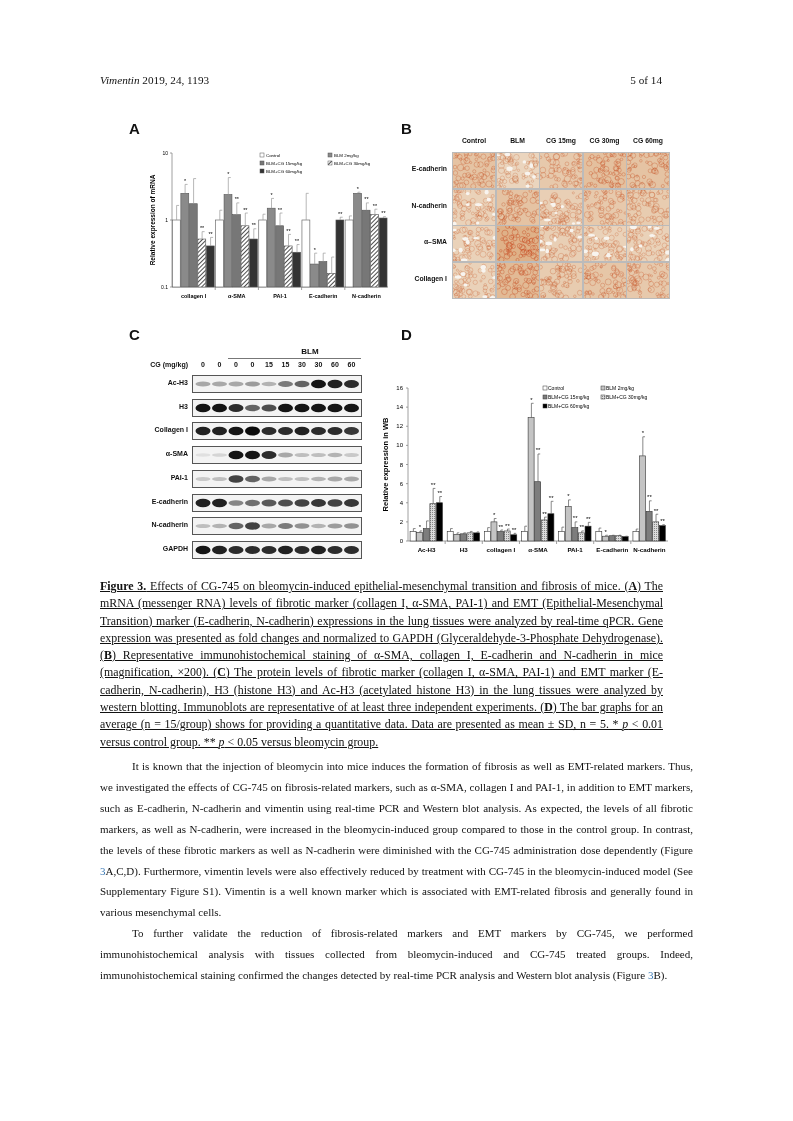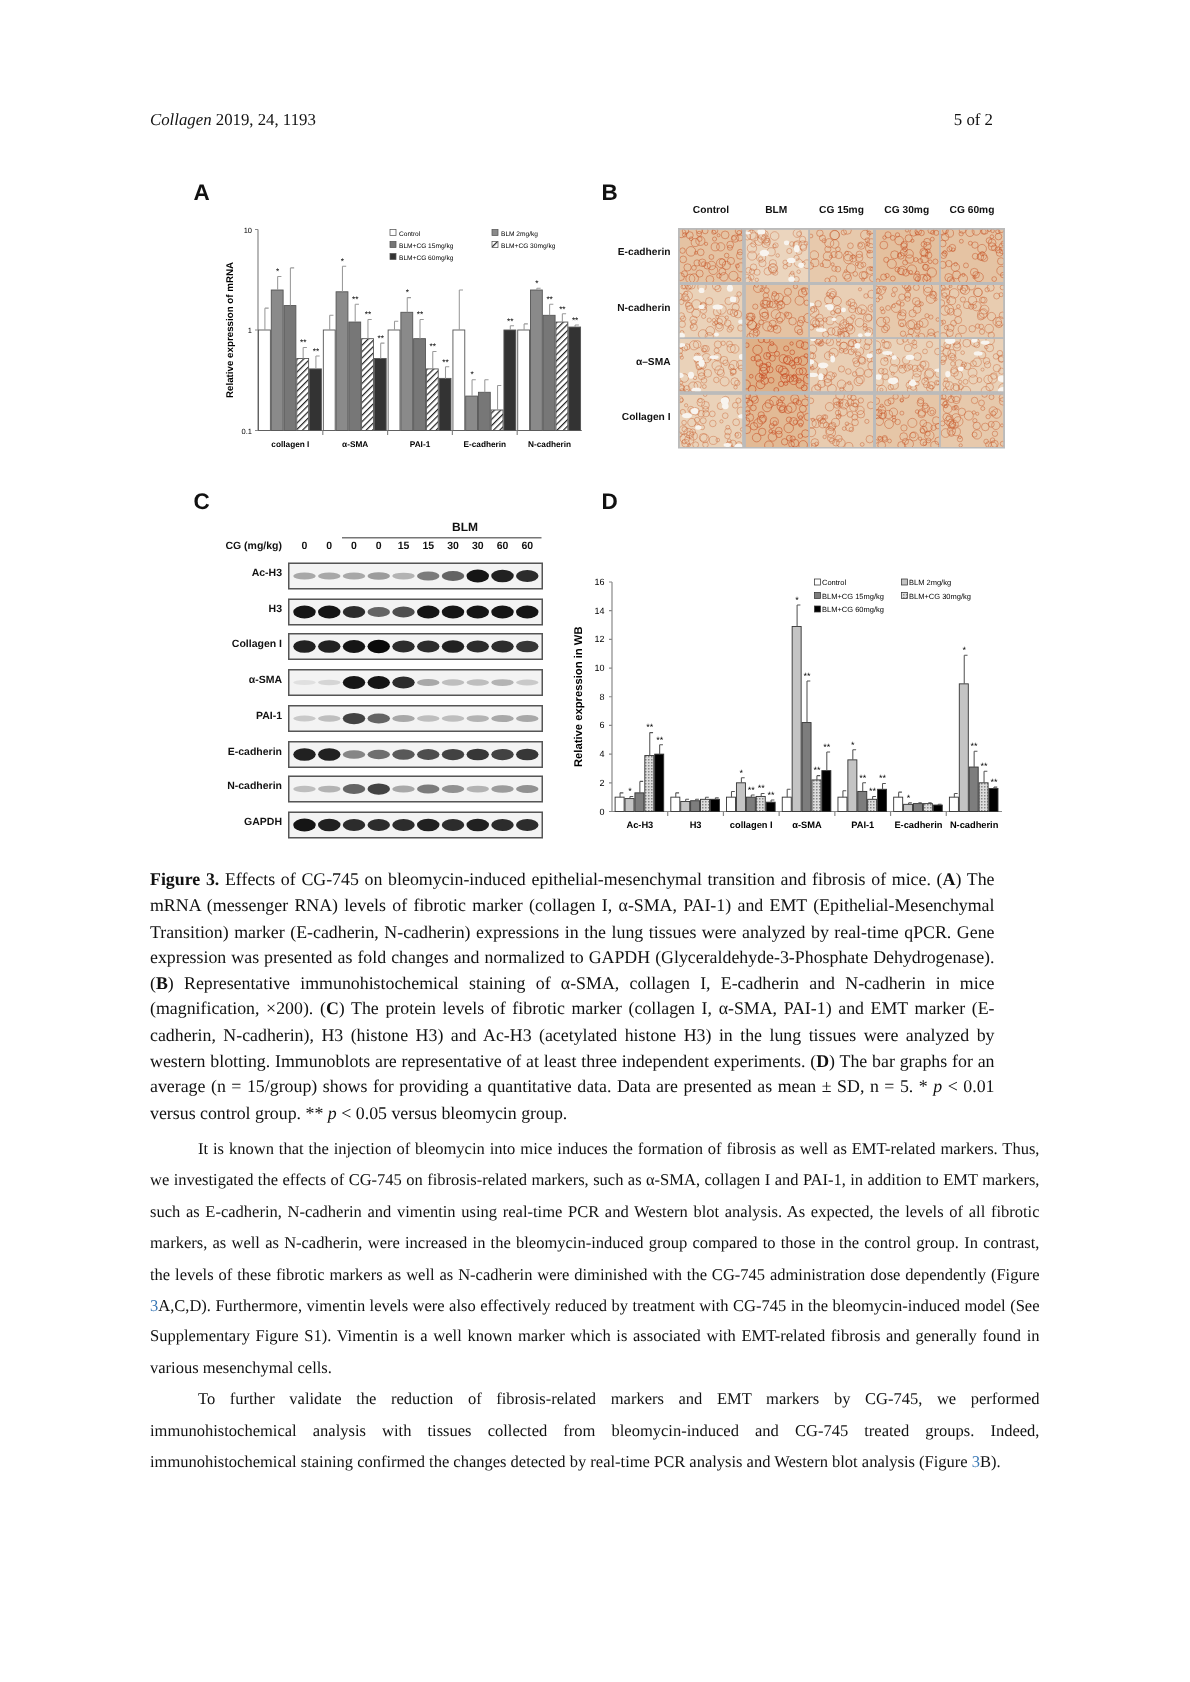--- a/index.html
+++ b/index.html
@@ -3,43 +3,43 @@
 <meta charset="utf-8">
 <style>
   html,body{margin:0;padding:0;background:#fff;}
   body{width:793px;height:1121px;position:relative;overflow:hidden;font-family:"Liberation Serif","DejaVu Serif",serif;color:#111;}
   .abs{position:absolute;}
   .hdr{font-size:11.2px;top:74px;}
   .hdr-left{left:100px;}
   .hdr-right{right:131px;}
   .panel-label{font-family:"Liberation Sans","DejaVu Sans",sans-serif;font-weight:bold;font-size:15px;}
   .sans{font-family:"Liberation Sans","DejaVu Sans",sans-serif;}
-  .caption{left:100px;width:563px;top:578px;font-size:11.9px;line-height:17.3px;text-align:justify;}
+  .caption{left:100px;width:563px;top:578px;font-size:11.9px;line-height:17.3px;text-align:justify;text-decoration:underline;}
   .caption b{font-weight:bold;}
   .body-text{left:100px;width:593px;top:756px;font-size:11px;line-height:20.9px;text-align:justify;}
   .body-text p{margin:0;text-indent:32px;}
   .ref{color:#3a78b5;}
   
   .ihc-grid{left:452px;top:152px;display:grid;grid-template-columns:repeat(5,42px);grid-template-rows:repeat(4,35px);gap:1.5px;background:#bbb;padding:1px;}
   .ihc-cell{position:relative;overflow:hidden;}
   .ihc-col{font-family:"Liberation Sans",sans-serif;font-weight:bold;font-size:6.8px;top:137px;width:42px;text-align:center;}
   .ihc-row{font-family:"Liberation Sans",sans-serif;font-weight:bold;font-size:6.8px;text-align:right;width:50px;left:397px;}
   
   .blot-row-label{font-family:"Liberation Sans",sans-serif;font-weight:bold;font-size:7px;text-align:right;width:60px;left:128px;}
   .blot{left:192px;width:168px;height:16px;border:1px solid #555;background:#f3f3f3;overflow:hidden;}
   .lane-label{font-family:"Liberation Sans",sans-serif;font-weight:bold;font-size:7px;top:361px;width:16px;text-align:center;}
 </style>
 </head>
 <body>
 
 <div class="abs hdr hdr-left">
-  <i>Collagen</i>
+  <i>Vimentin</i>
   <span>2019, 24, 1193</span>
 </div>
-<div class="abs hdr hdr-right">5 of 2</div>
+<div class="abs hdr hdr-right">5 of 14</div>
 
 <div class="abs panel-label" style="left:129px;top:120px;">A</div>
 <div class="abs panel-label" style="left:401px;top:120px;">B</div>
 <div class="abs panel-label" style="left:129px;top:326px;">C</div>
 <div class="abs panel-label" style="left:401px;top:326px;">D</div>
 
 <svg class="abs" id="chartA" style="left:140px;top:140px;" width="250" height="175">
     <defs>
       <pattern id="hatchA" patternUnits="userSpaceOnUse" width="3" height="3" patternTransform="rotate(45)">
         <rect x="0" y="0" width="3" height="3" fill="#fff"></rect>

